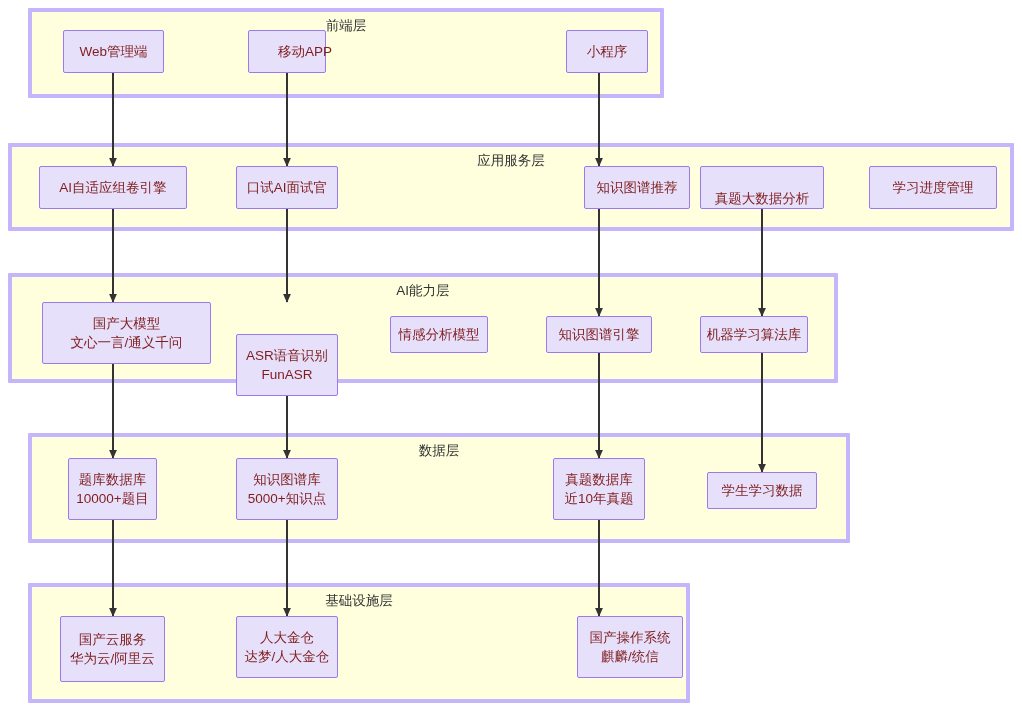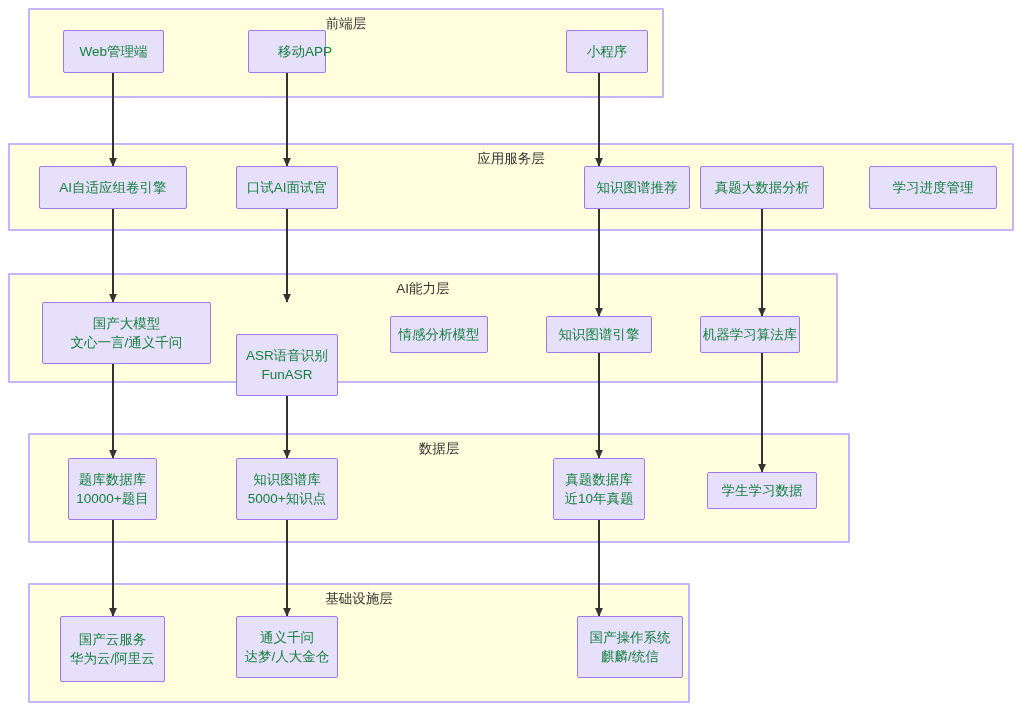--- a/index.html
+++ b/index.html
@@ -28,21 +28,21 @@
     width: 1022px;
     height: 710px;
     pointer-events: none;
     z-index: 2;
   }
   
   .layer {
     position: absolute;
     box-sizing: border-box;
     background: #ffffde;
-    border: 2px solid #c4b5fd;
+    border: 4px solid #c4b5fd;
     border-radius: 1px;
     z-index: 1;
   }
   .layer-title {
     position: absolute;
     top: 6px;
     left: 0;
     width: 100%;
     text-align: center;
     font-size: 13.5px;
@@ -55,21 +55,21 @@
     position: absolute;
     box-sizing: border-box;
     background: #e7e0fb;
     border: 1px solid #9d78ef;
     border-radius: 2px;
     display: flex;
     flex-direction: column;
     align-items: center;
     justify-content: center;
     z-index: 3;
-    color: #15803d;
+    color: #7f1d1d;
     font-size: 13.5px;
     line-height: 19px;
     text-align: center;
     white-space: nowrap;
   }
   .node .line2 {
     display: block;
   }
 </style>
 </head>
@@ -95,21 +95,21 @@
       </div>
       <div class="node" style="left: 39px; top: 166px; width: 148px; height: 43px;">
         <span>AI自适应组卷引擎</span>
       </div>
       <div class="node" style="left: 236px; top: 166px; width: 102px; height: 43px;">
         <span>口试AI面试官</span>
       </div>
       <div class="node" style="left: 546px; top: 166px; width: 106px; height: 43px; margin-left: 38px;">
         <span>知识图谱推荐</span>
       </div>
-      <div class="node" style="left: 700px; top: 166px; width: 124px; height: 43px;">
+      <div class="node" style="left: 700px; top: 166px; width: 124px; height: 43px; justify-content: flex-end;">
         <span>真题大数据分析</span>
       </div>
       <div class="node" style="left: 869px; top: 166px; width: 128px; height: 43px;">
         <span>学习进度管理</span>
       </div>
       <div class="layer" style="left: 8px; top: 273px; width: 830px; height: 110px;">
         <div class="layer-title">AI能力层</div>
       </div>
       <div class="node" style="left: 42px; top: 302px; width: 169px; height: 62px;">
         <span>国产大模型</span>
@@ -118,21 +118,21 @@
       <div class="node" style="left: 236px; top: 302px; width: 102px; height: 62px; margin-top: 32px;">
         <span>ASR语音识别</span>
         <span class="line2">FunASR</span>
       </div>
       <div class="node" style="left: 390px; top: 316px; width: 98px; height: 37px;">
         <span>情感分析模型</span>
       </div>
       <div class="node" style="left: 546px; top: 316px; width: 106px; height: 37px;">
         <span>知识图谱引擎</span>
       </div>
-      <div class="node" style="left: 700px; top: 316px; width: 100px; height: 37px; align-items: center;">
+      <div class="node" style="left: 700px; top: 316px; width: 108px; height: 37px; align-items: center;">
         <span>机器学习算法库</span>
       </div>
       <div class="layer" style="left: 28px; top: 433px; width: 822px; height: 110px;">
         <div class="layer-title">数据层</div>
       </div>
       <div class="node" style="left: 68px; top: 458px; width: 89px; height: 62px;">
         <span>题库数据库</span>
         <span class="line2">10000+题目</span>
       </div>
       <div class="node" style="left: 236px; top: 458px; width: 102px; height: 62px;">
@@ -147,21 +147,21 @@
         <span>学生学习数据</span>
       </div>
       <div class="layer" style="left: 28px; top: 583px; width: 662px; height: 120px;">
         <div class="layer-title">基础设施层</div>
       </div>
       <div class="node" style="left: 60px; top: 616px; width: 105px; height: 66px;">
         <span>国产云服务</span>
         <span class="line2">华为云/阿里云</span>
       </div>
       <div class="node" style="left: 236px; top: 616px; width: 102px; height: 62px;">
-        <span>通义千问</span>
+        <span>人大金仓</span>
         <span class="line2">达梦/人大金仓</span>
       </div>
       <div class="node" style="left: 546px; top: 616px; width: 106px; height: 62px; margin-left: 31px;">
         <span>国产操作系统</span>
         <span class="line2">麒麟/统信</span>
       </div>
     </div>
 
   <svg id="edges" viewBox="0 0 1022 710" width="1022" height="710" xmlns="http://www.w3.org/2000/svg">
     <defs>

